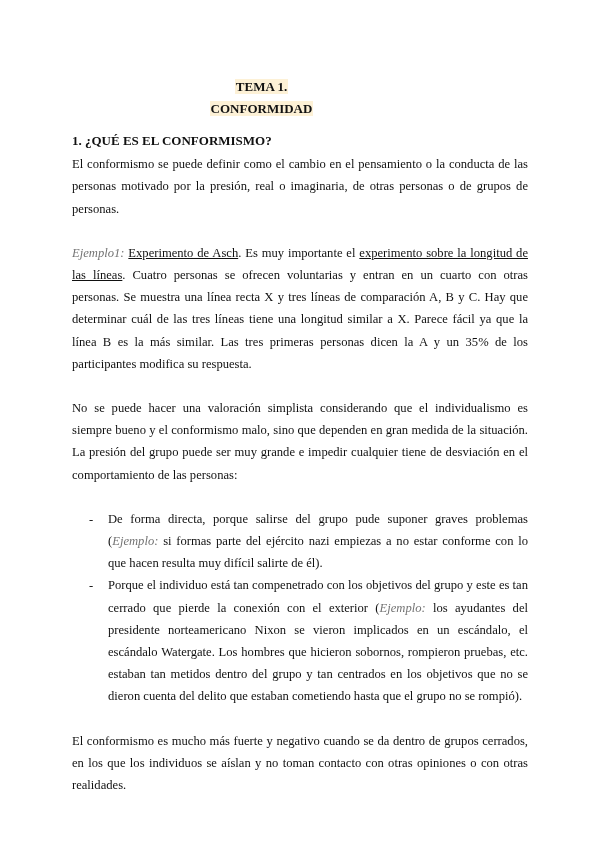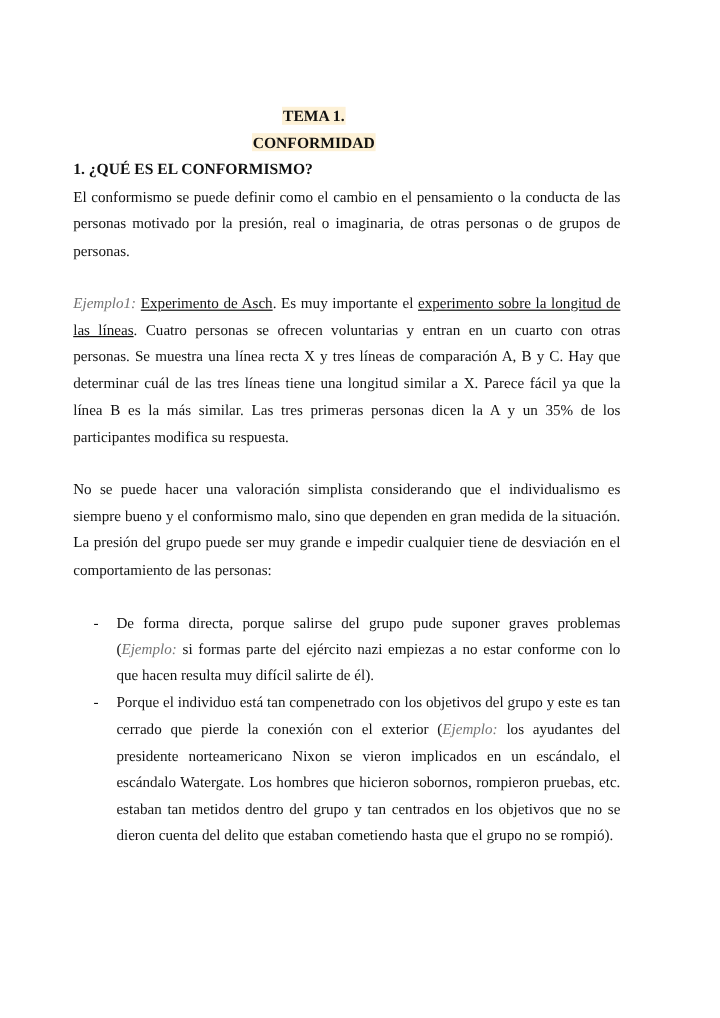--- a/index.html
+++ b/index.html
@@ -1,22 +1,22 @@
 <!DOCTYPE html>
 <html><head>
 <meta charset="utf-8">
 <style>
   html, body { margin: 0; padding: 0; background: #ffffff; }
   body { width: 600px; height: 848px; overflow: hidden; position: relative;
          font-family: "Liberation Serif", "DejaVu Serif", serif; color: #111; }
   .page { position: absolute; left: 0; top: 0; width: 600px; height: 848px; background: #fff; }
-  .title-block { position: absolute; top: 86px; left: 0; width: 523px; text-align: center; }
+  .title-block { position: absolute; top: 76px; left: 0; width: 523px; text-align: center; }
   .title-line { font-weight: bold; font-size: 13px; line-height: 22px; }
   .title-line span { background: #fdf1d6; padding: 0 1px; }
-  .content { position: absolute; left: 61px; top: 130px; width: 456px; font-size: 12.6px; line-height: 22.2px; text-align: justify; }
+  .content { position: absolute; left: 72px; top: 130px; width: 456px; font-size: 12.6px; line-height: 22.2px; text-align: justify; }
   .h1 { font-weight: bold; font-size: 13px; margin: 0 0 1px 0; }
   p { margin: 0; }
   .gap { height: 22px; }
   .ex { color: #737373; font-style: italic; }
   .u { text-decoration: underline; margin-top: 16px; }
   ul.dash { list-style: none; margin: 0; padding: 0; }
   ul.dash li { position: relative; padding-left: 36px; text-align: justify; }
   ul.dash li::before { content: "-"; position: absolute; left: 17px; top: 0; }
 </style>
 </head>
@@ -41,14 +41,15 @@
 
     <p>No se puede hacer una valoración simplista considerando que el individualismo es siempre bueno y el conformismo malo, sino que dependen en gran medida de la situación. La presión del grupo puede ser muy grande e impedir cualquier tiene de desviación en el comportamiento de las personas:</p>
     <div class="gap"></div>
 
     <ul class="dash">
       <li><span>De forma directa, porque salirse del grupo pude suponer graves problemas (</span><span class="ex">Ejemplo:</span><span> si formas parte del ejército nazi empiezas a no estar conforme con lo que hacen resulta muy difícil salirte de él).</span></li>
       <li><span>Porque el individuo está tan compenetrado con los objetivos del grupo y este es tan cerrado que pierde la conexión con el exterior (</span><span class="ex">Ejemplo:</span><span> los ayudantes del presidente norteamericano Nixon se vieron implicados en un escándalo, el escándalo Watergate. Los hombres que hicieron sobornos, rompieron pruebas, etc. estaban tan metidos dentro del grupo y tan centrados en los objetivos que no se dieron cuenta del delito que estaban cometiendo hasta que el grupo no se rompió).</span></li>
     </ul>
     <div class="gap"></div>
 
+    <p>El conformismo es mucho más fuerte y negativo cuando se da dentro de grupos cerrados, en los que los individuos se aíslan y no toman contacto con otras opiniones o con otras realidades.</p>
   </div>
 </div>
 
 </body></html>

